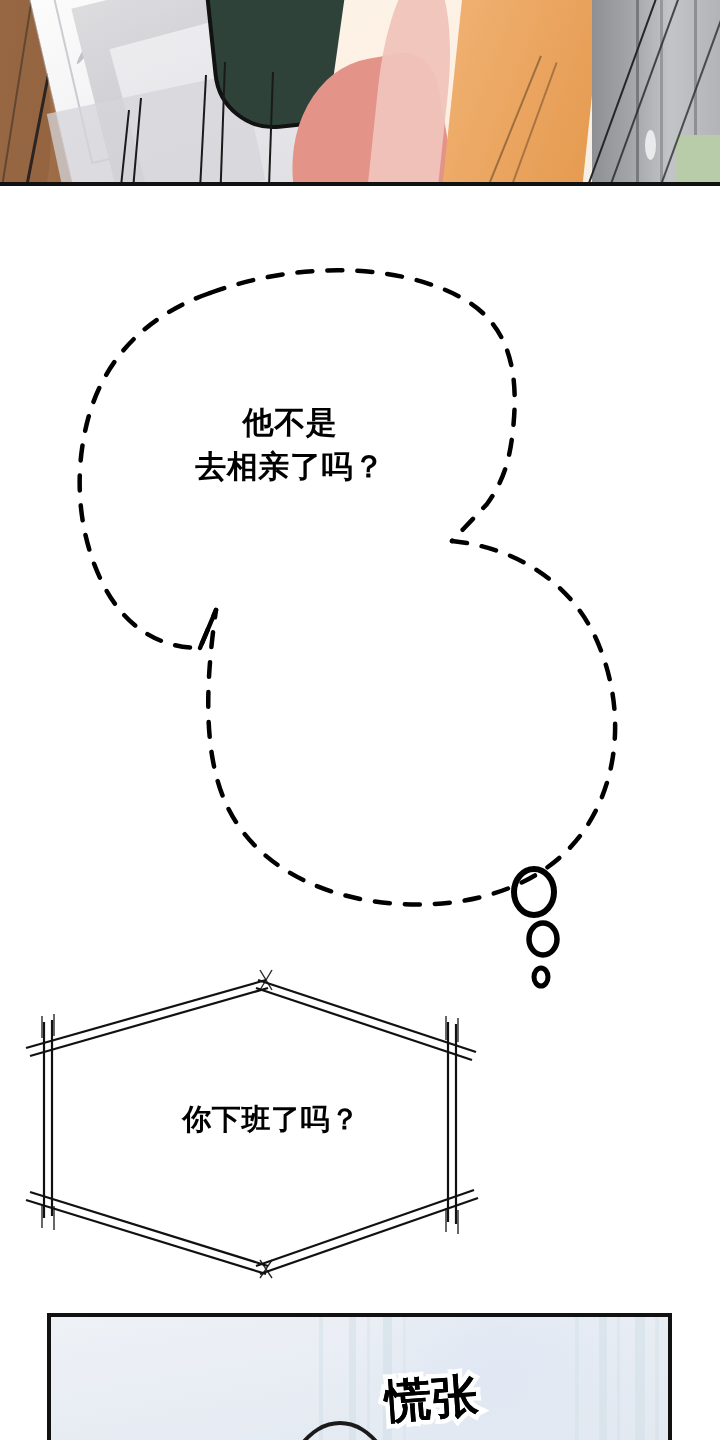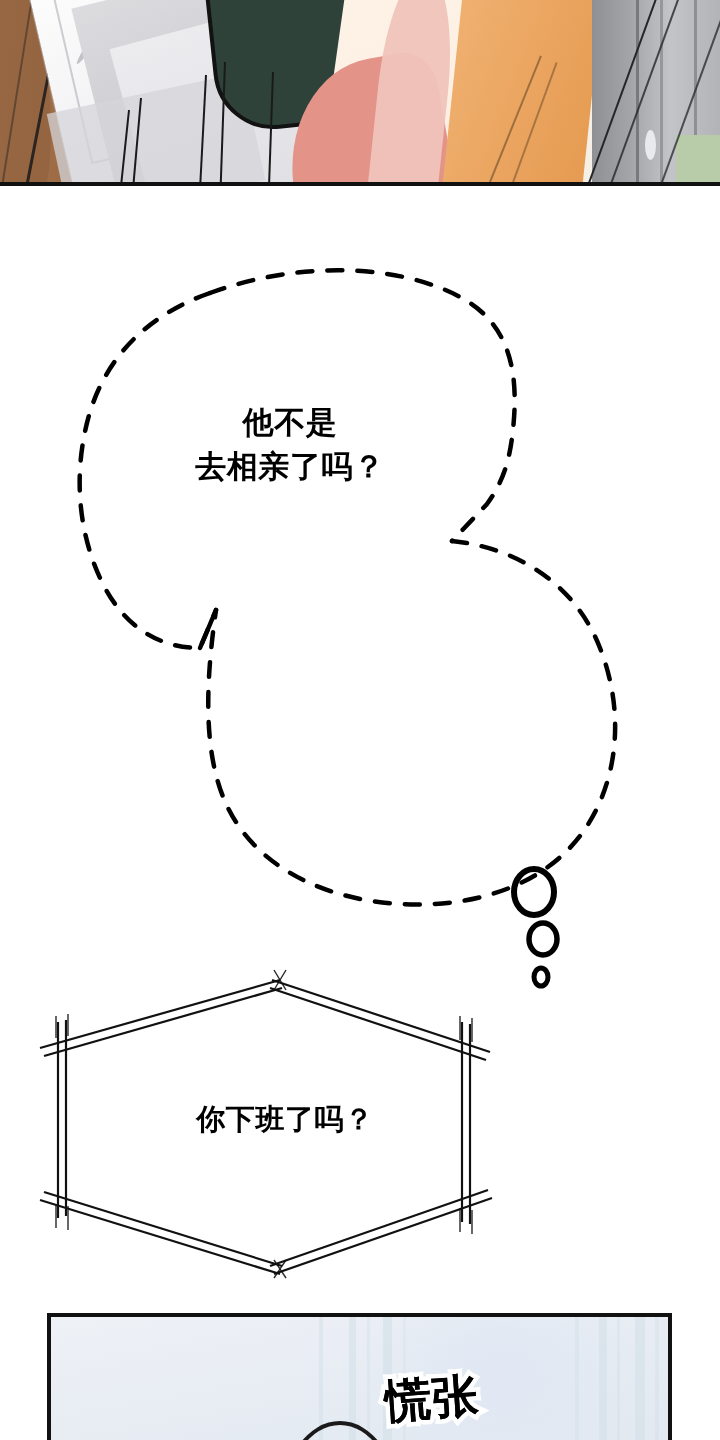--- a/index.html
+++ b/index.html
@@ -216,21 +216,21 @@
   }
   .bubble-text-2 {
     left: 240px; top: 462px;
     width: 330px;
     font-size: 31px;
   }
 
   
   .hex-wrap {
     position: absolute;
-    left: 30px; top: 960px;
+    left: 16px; top: 960px;
     width: 500px; height: 320px;
   }
   .hex-text {
     position: absolute;
     left: 35px; top: 140px;
     width: 440px;
     text-align: center;
     font-size: 29px;
     font-weight: 700;
     color: #000000;

